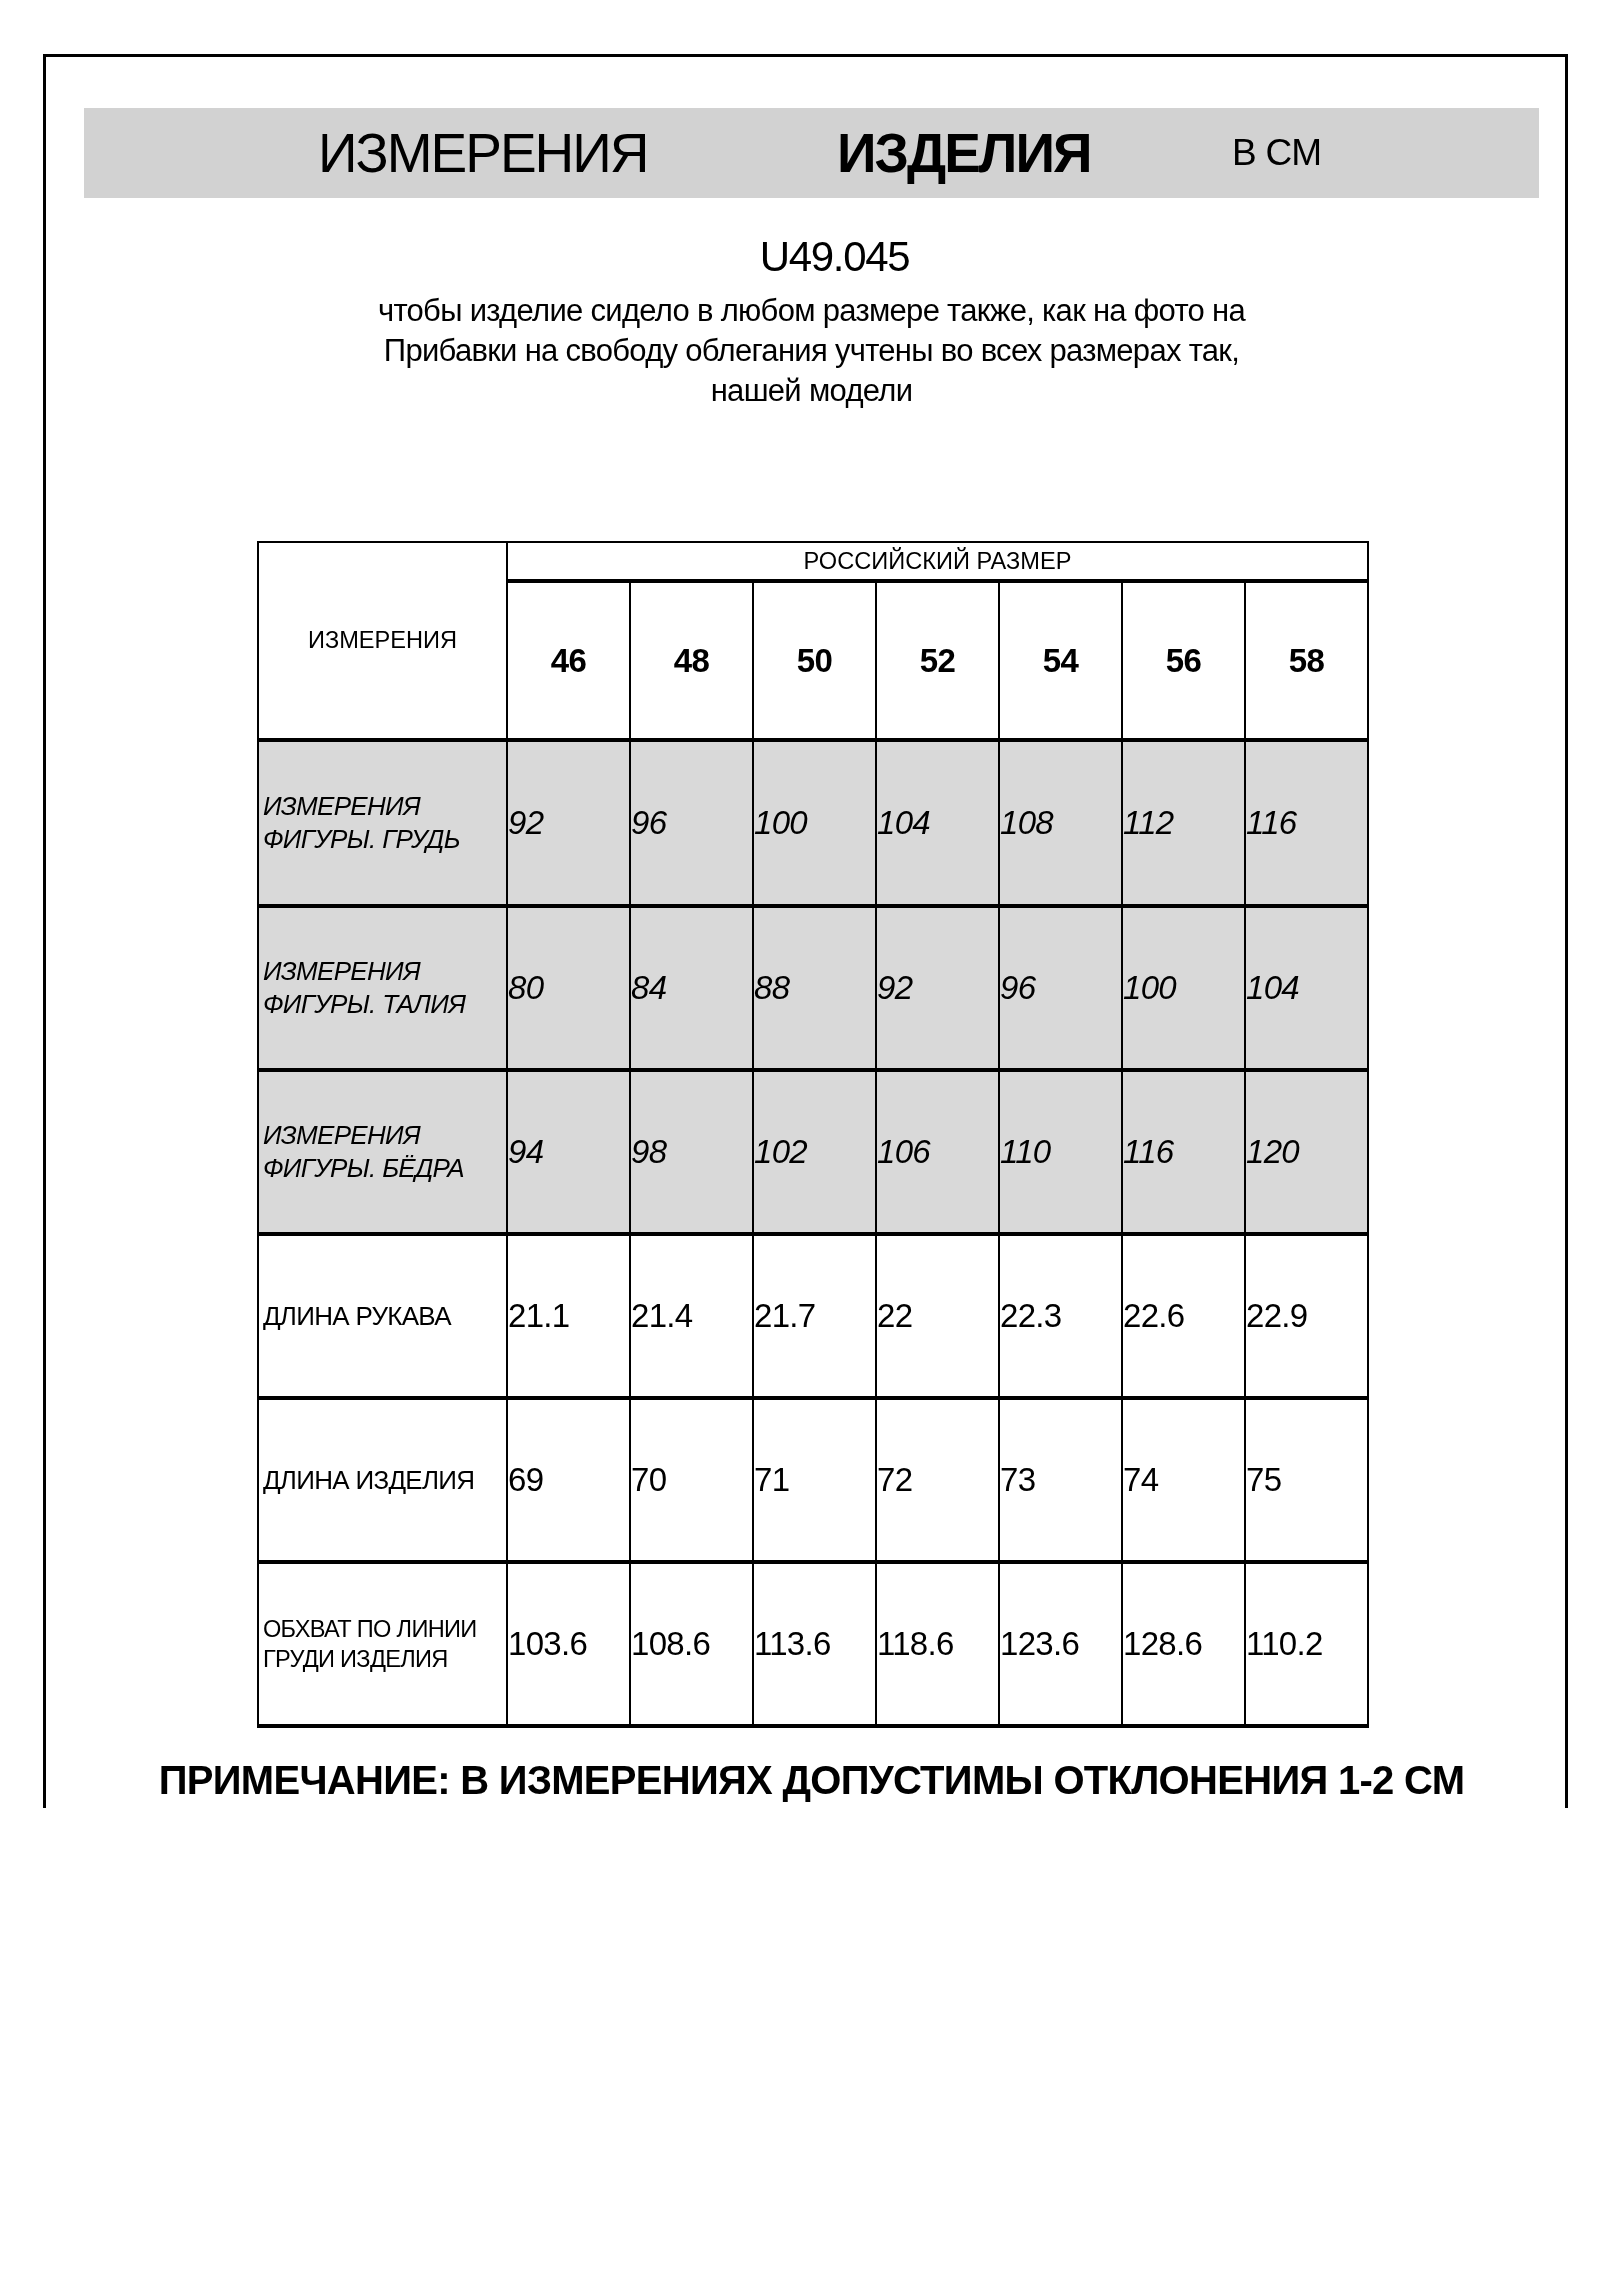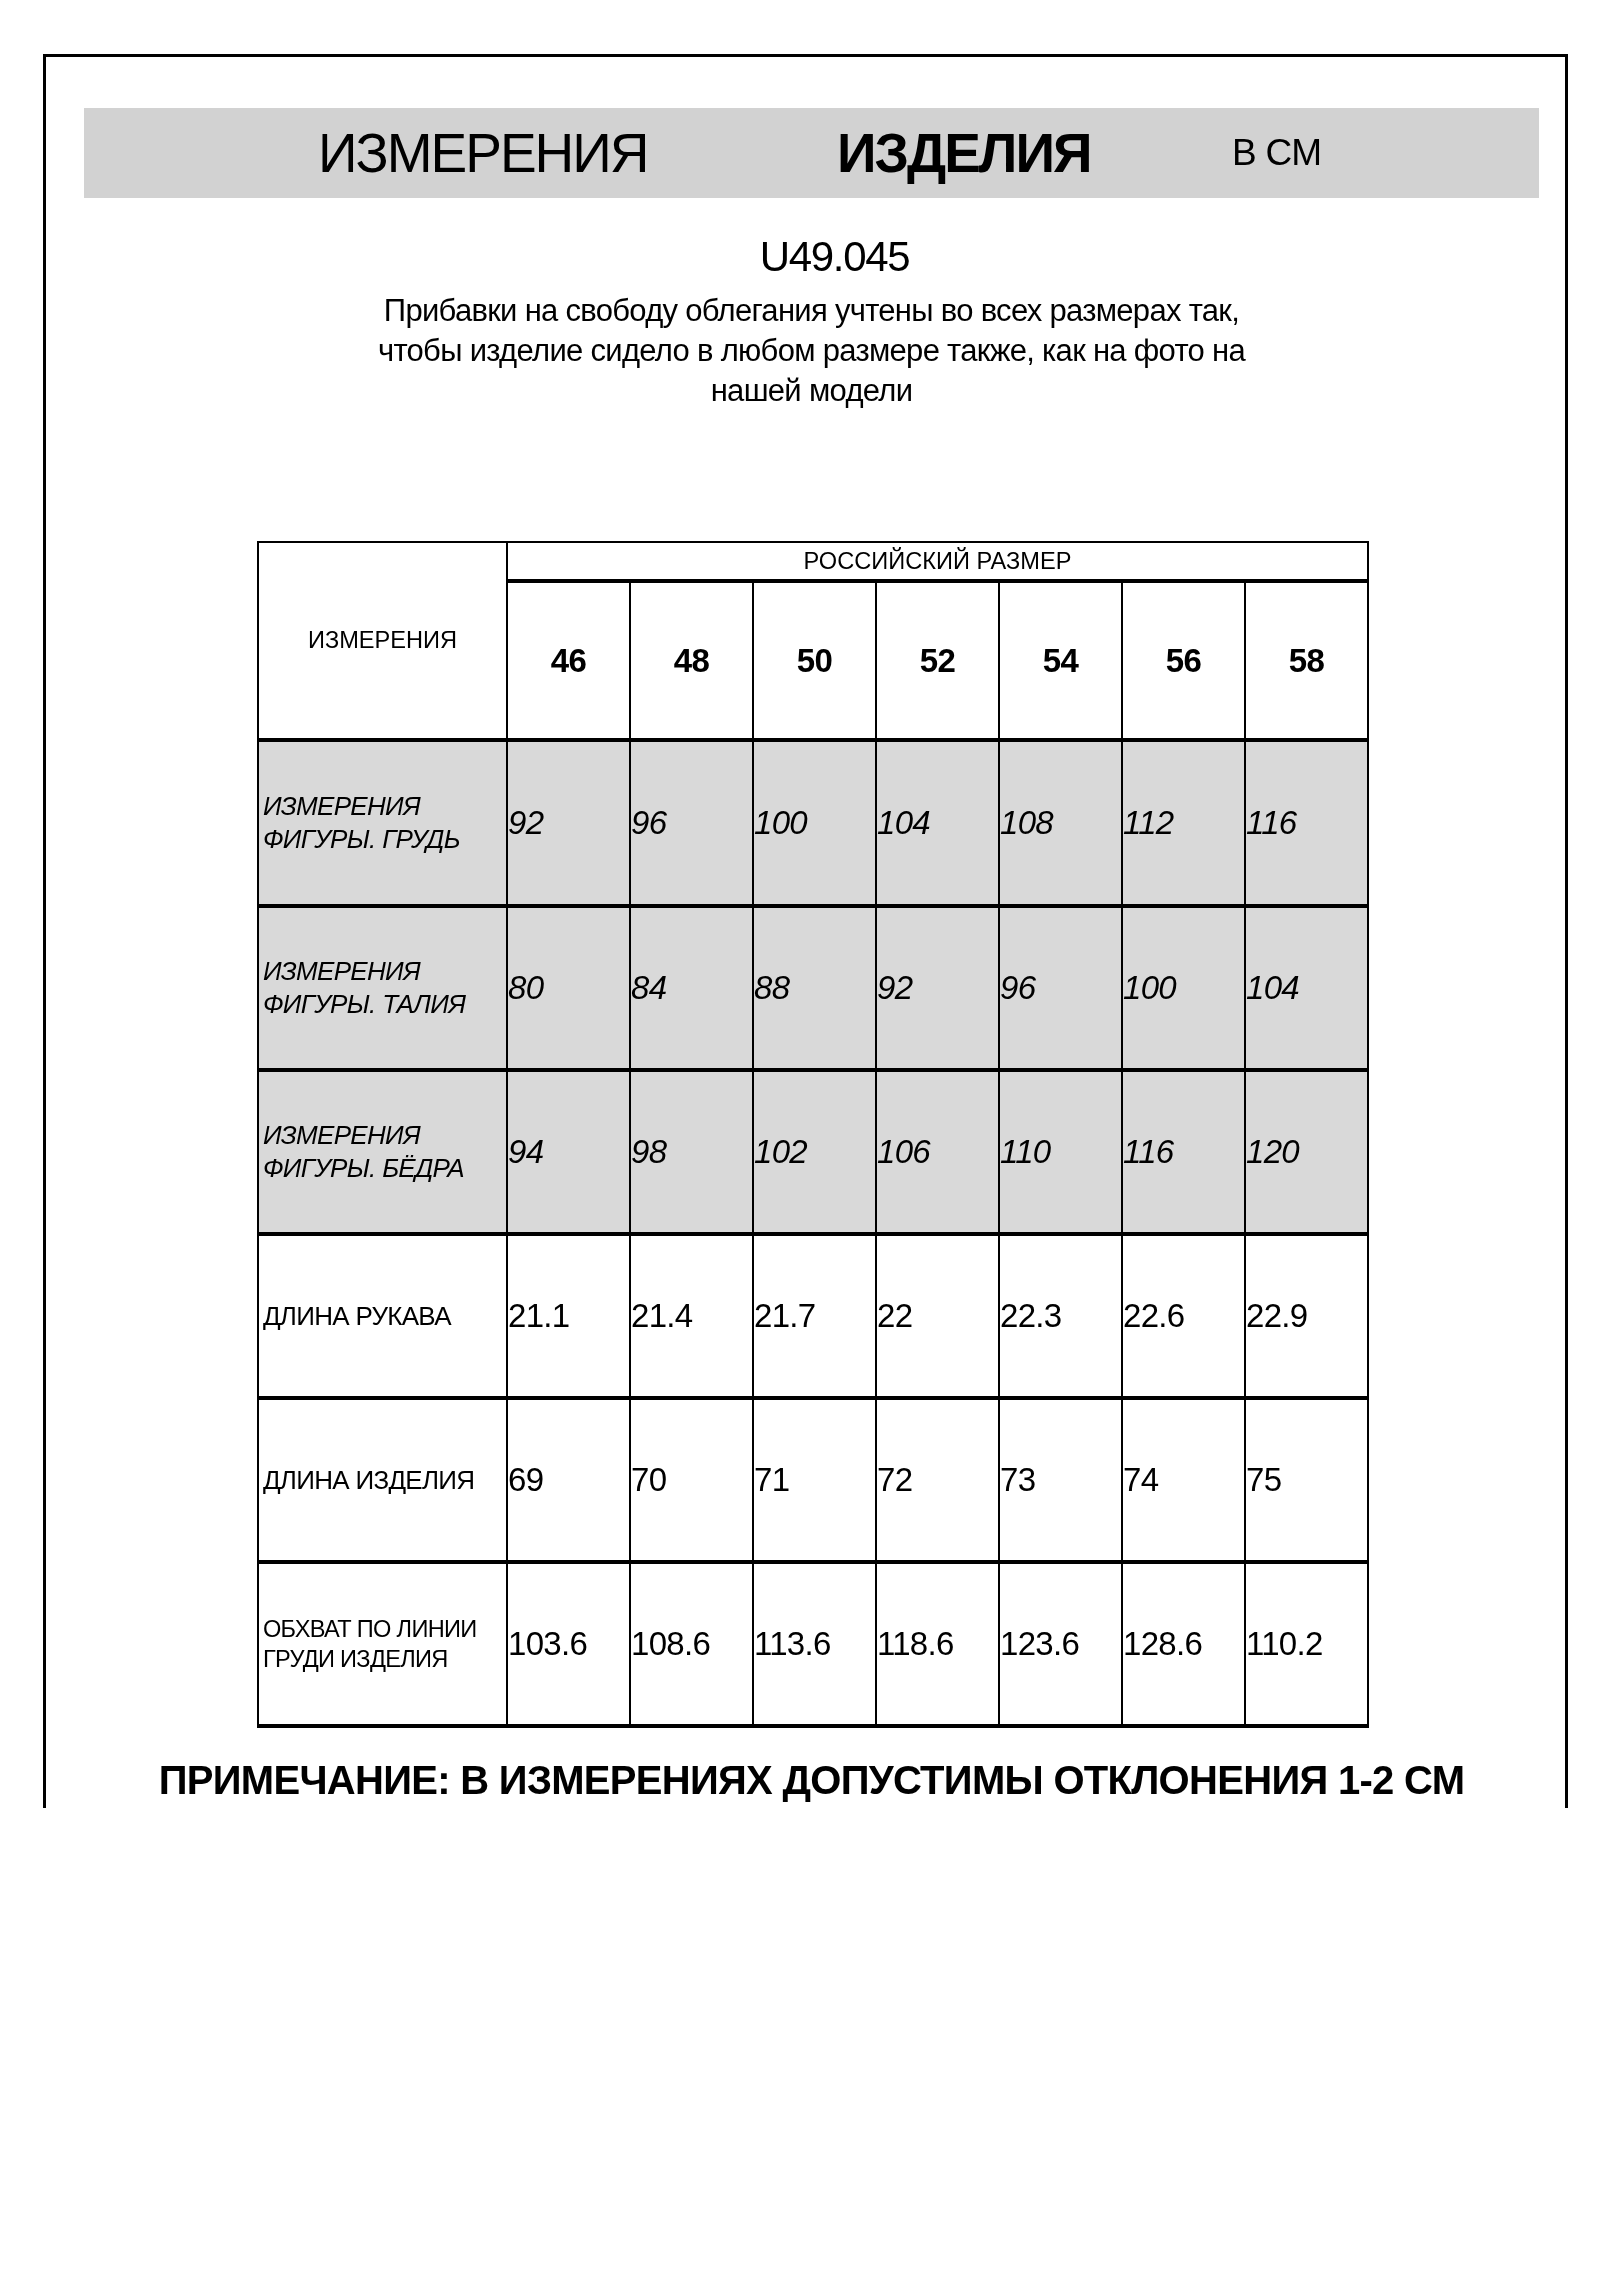--- a/index.html
+++ b/index.html
@@ -93,22 +93,22 @@
 
   <div class="header-bar">
     <span class="word hb-left">ИЗМЕРЕНИЯ</span>
     <span class="word hb-right">ИЗДЕЛИЯ</span>
     <span class="word hb-unit">В СМ</span>
   </div>
 
   <div class="product-code">U49.045</div>
 
   <div class="description">
+    <div>чтобы изделие сидело в любом размере также, как на фото на</div>
     <div>Прибавки на свободу облегания учтены во всех размерах так,</div>
-    <div>чтобы изделие сидело в любом размере также, как на фото на</div>
     <div>нашей модели</div>
   </div>
 
   <table class="size-table">
     <colgroup>
       <col style="width:249px">
       <col style="width:123px">
         <col style="width:123px">
         <col style="width:123px">
       <col style="width:123px">

